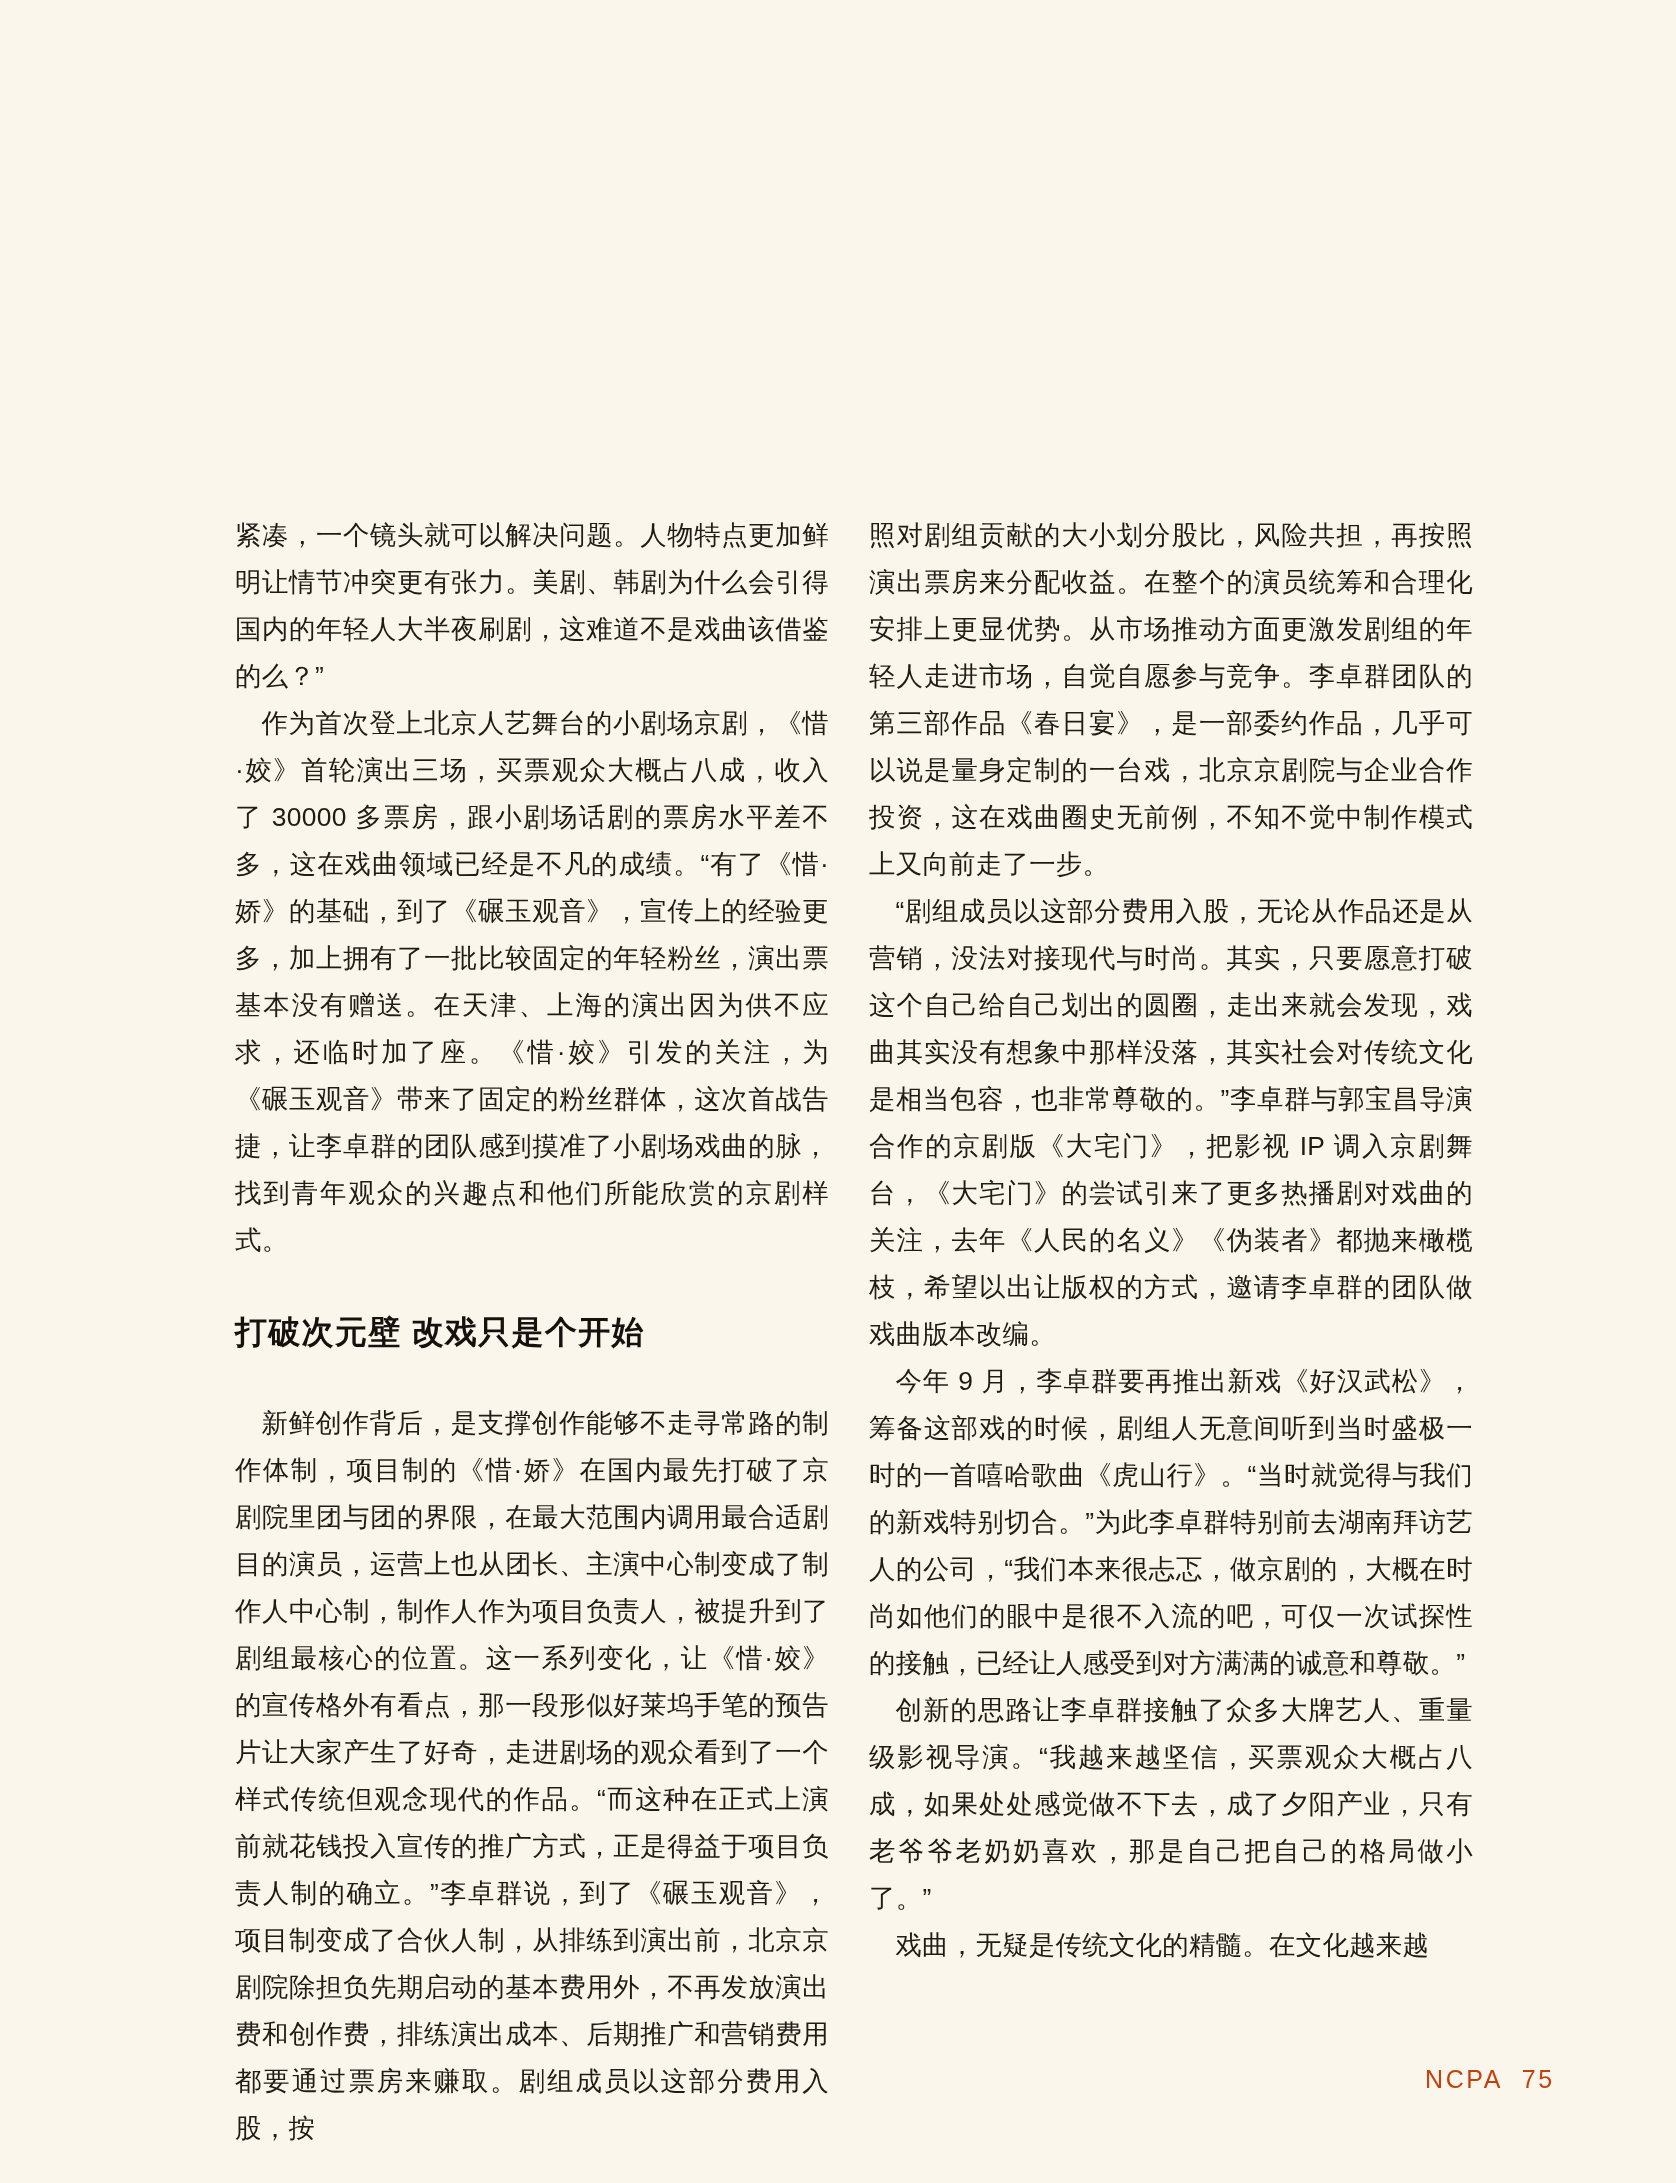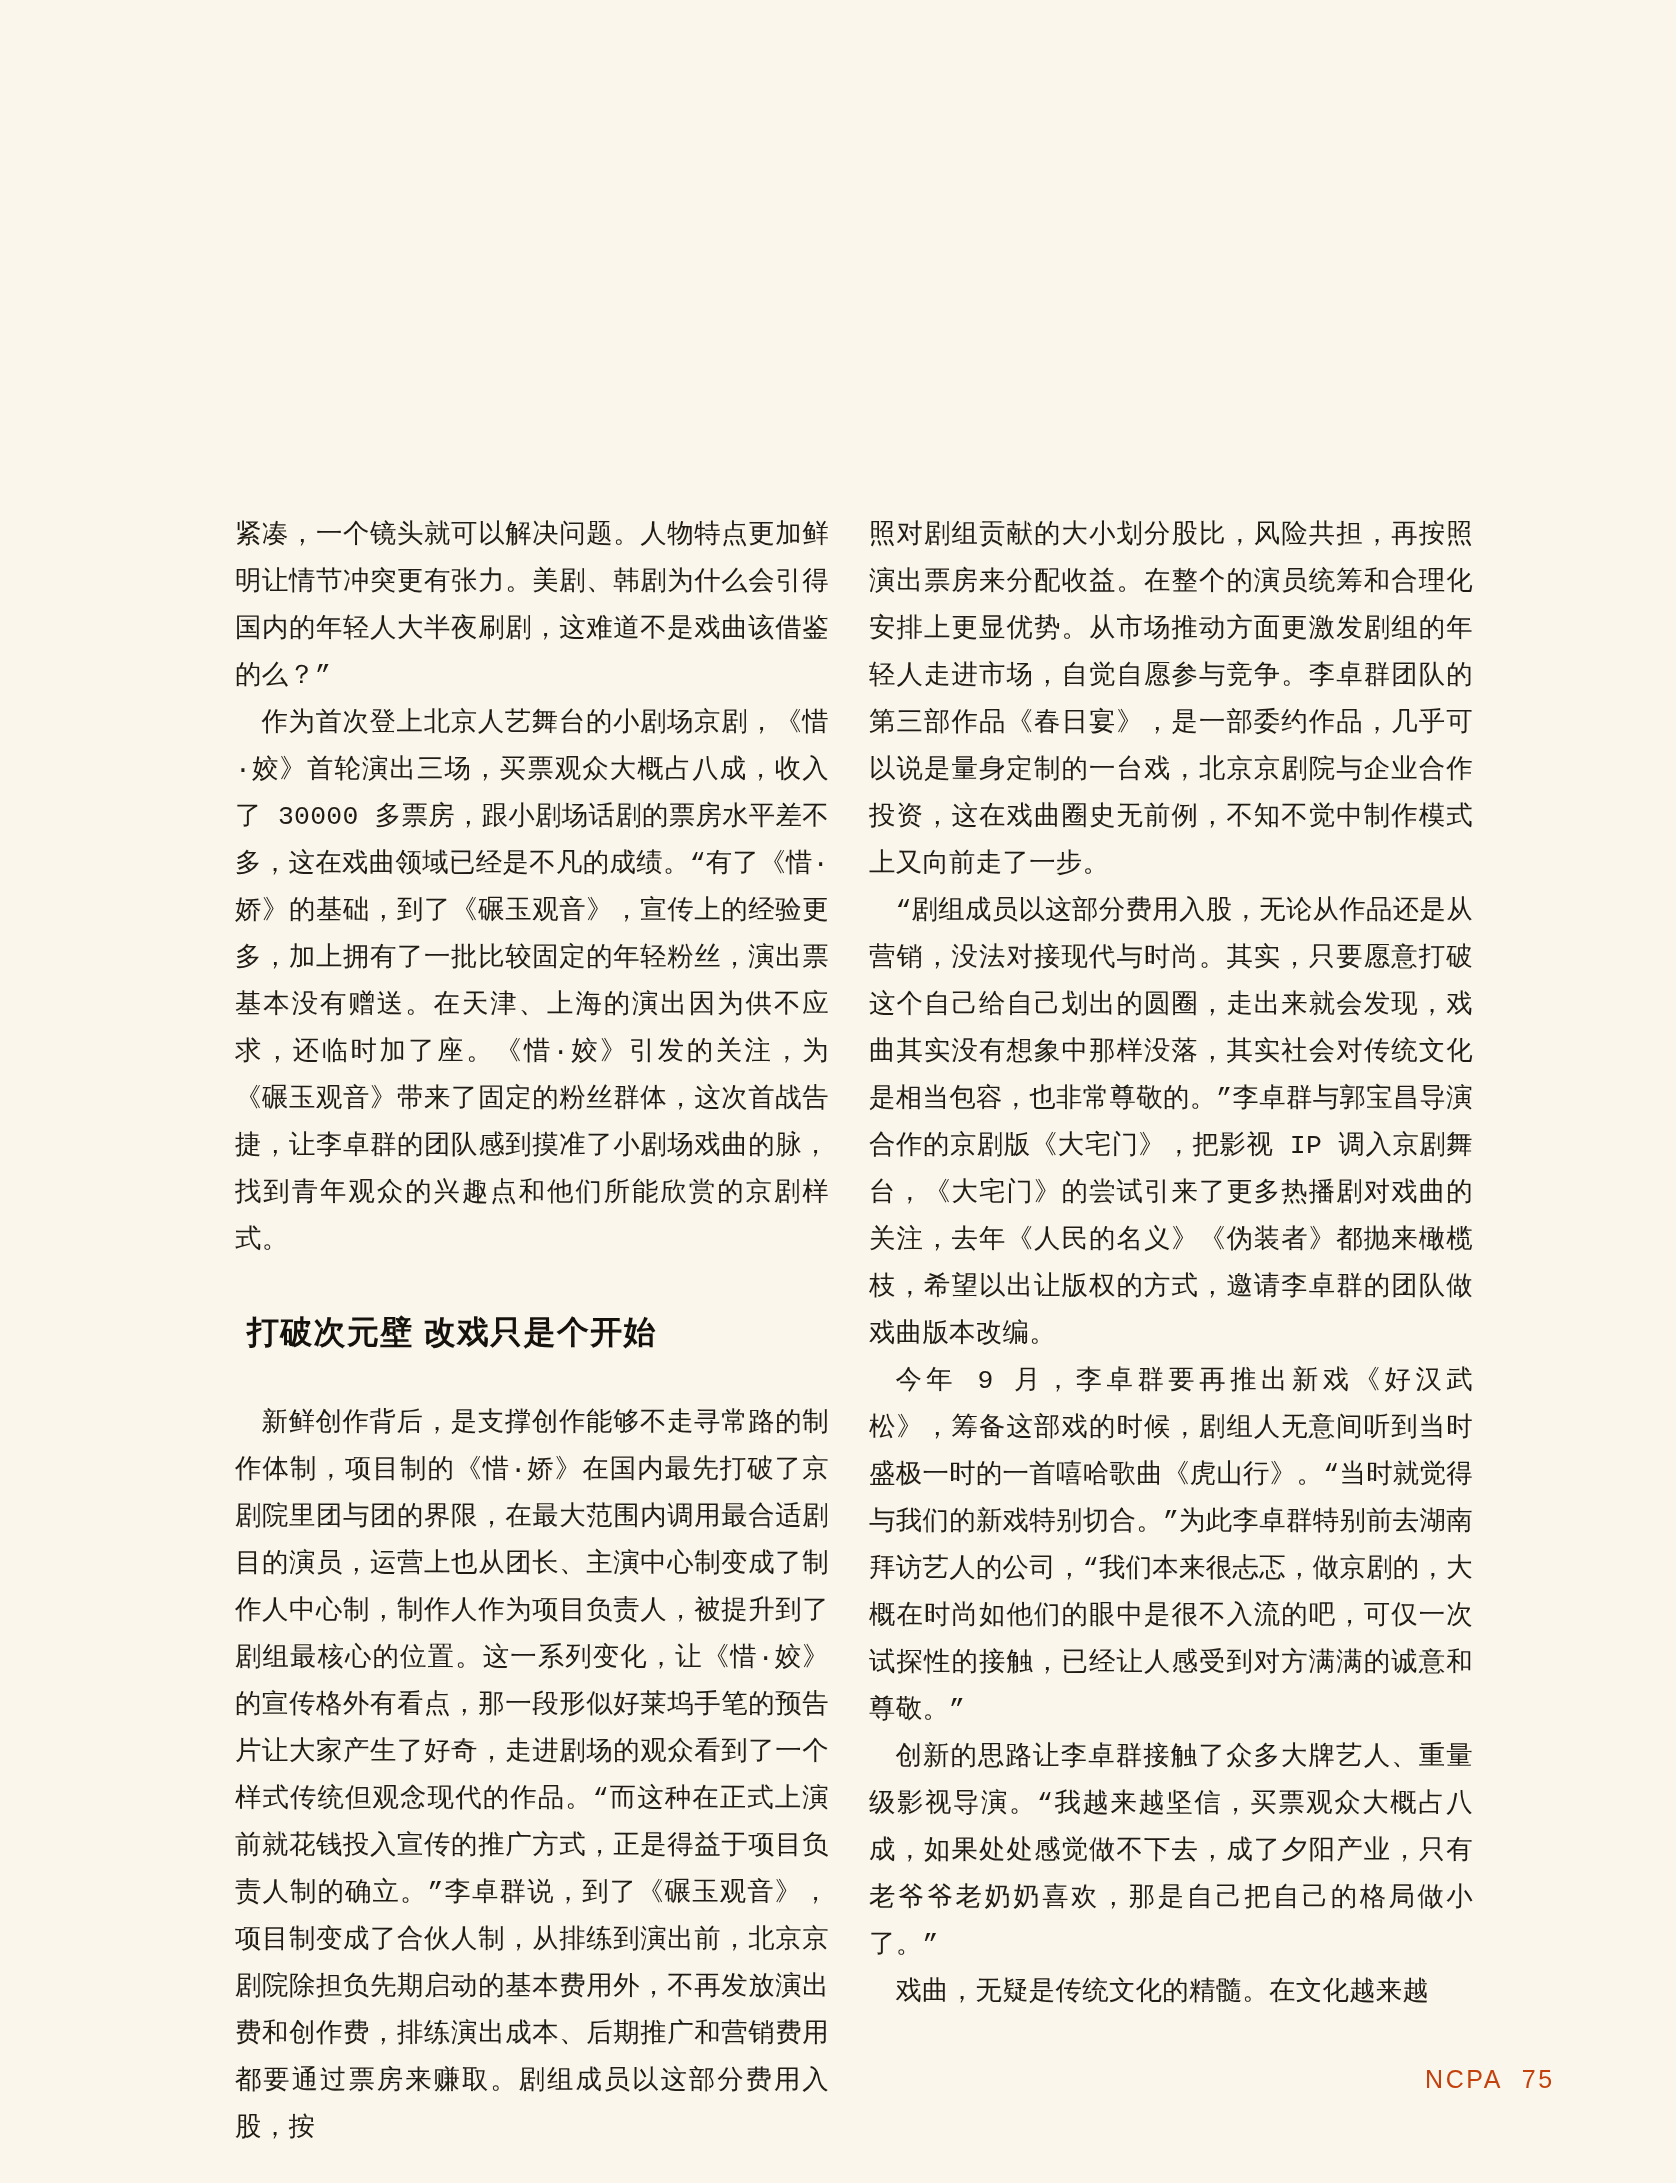--- a/index.html
+++ b/index.html
@@ -26,25 +26,24 @@
     font-size: 26.4px;
     line-height: 47px;
     text-align: justify;
     letter-spacing: 0.3px;
   }
   .col-left  { left: 235px; }
   .col-right { left: 869px; width: 604px; }
   .col p {
     margin: 0;
     padding: 0;
-    font-family: Liberation Mono, monospace;
   }
   .col p.indent { text-indent: 1em; }
   .section-heading {
-    margin: 44px 12px;
+    margin: 44px 0;
     font-size: 32px;
     font-weight: bold;
     line-height: 48px;
     text-align: left;
     letter-spacing: 1.3px;
     color: #15120d;
   }
   .page-footer {
     position: absolute;
     top: 2064px;

